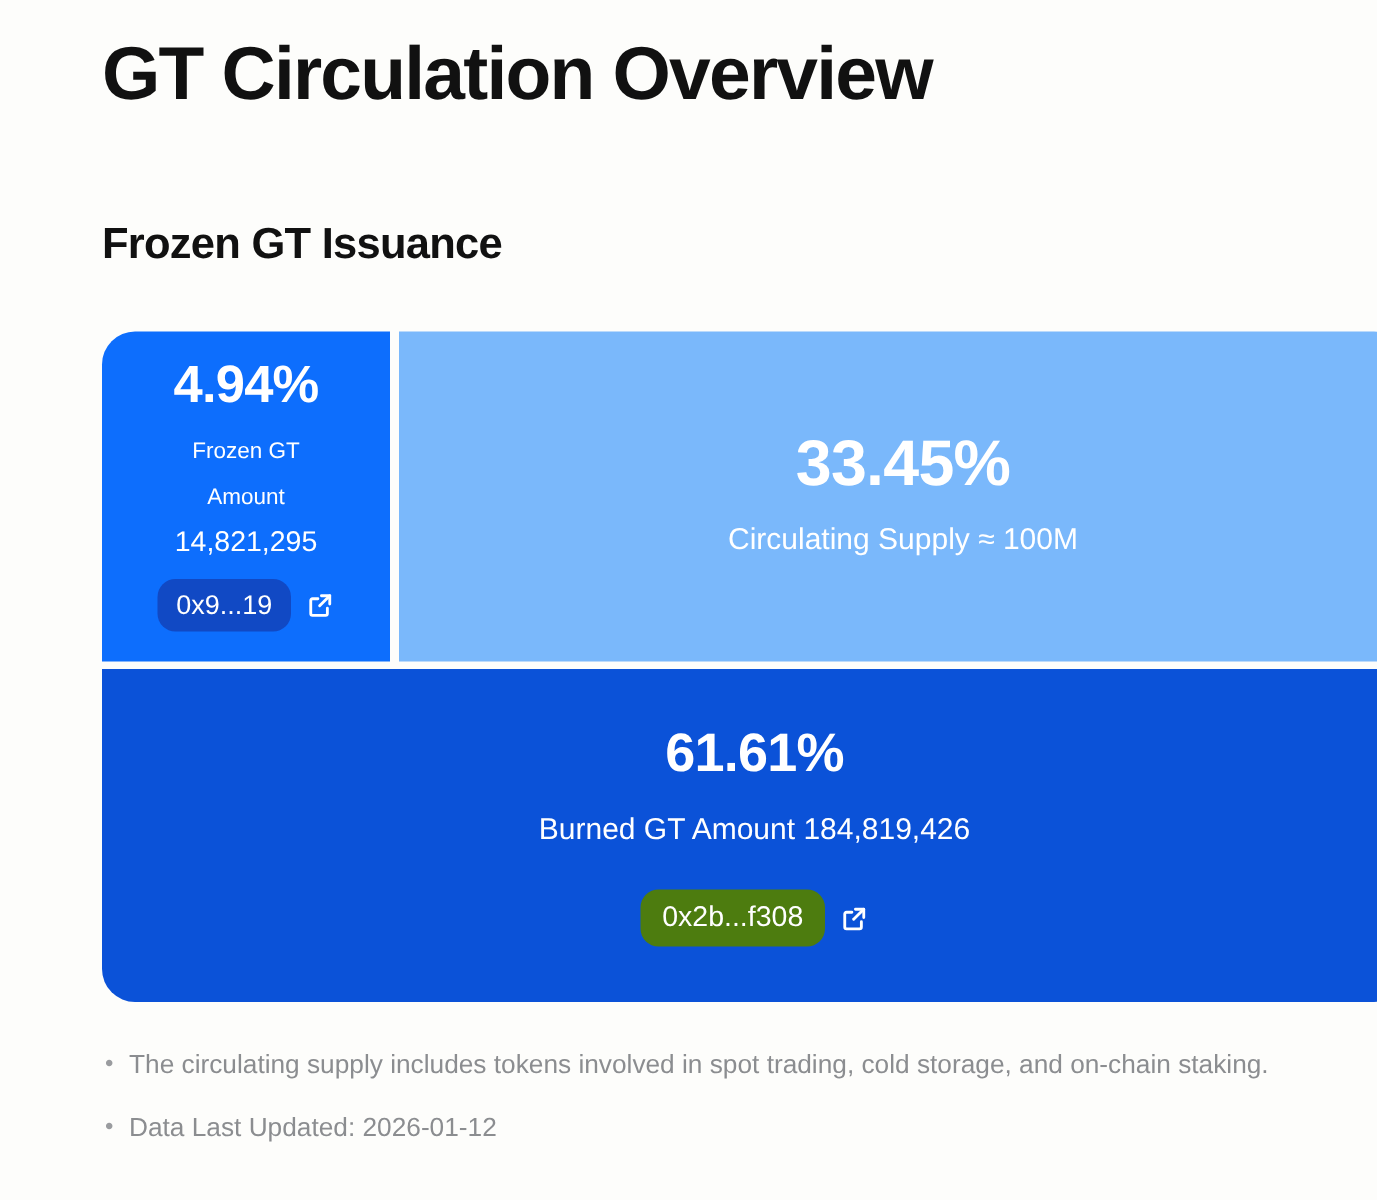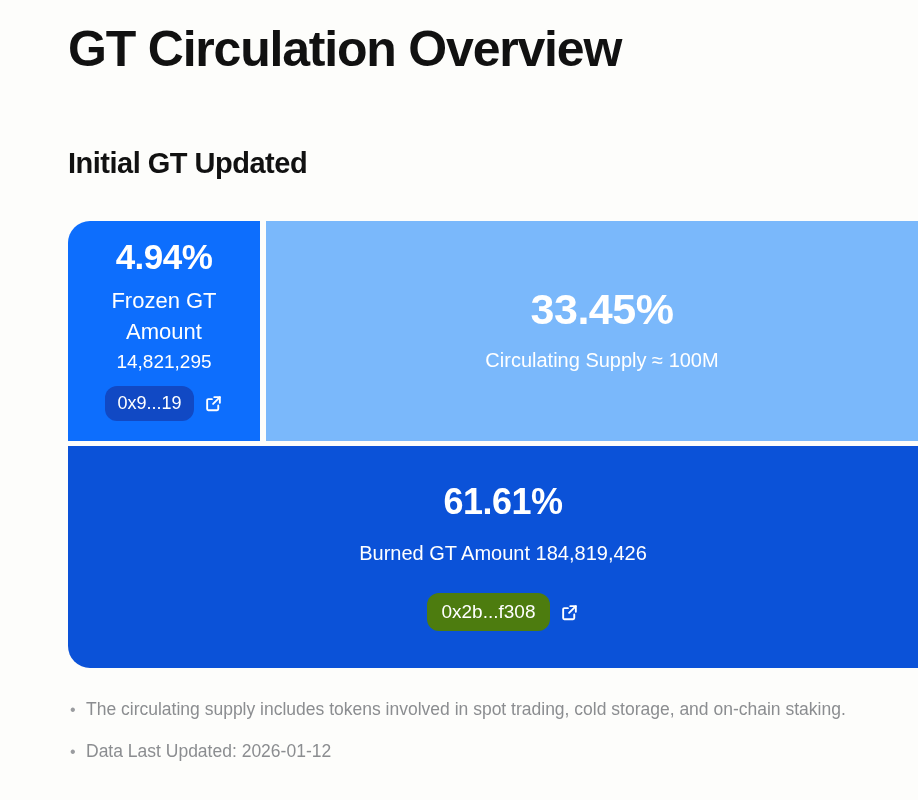--- a/index.html
+++ b/index.html
@@ -117,21 +117,21 @@
   }
   .seg-frozen  .pct { font-size: 35px; margin-bottom: 10px; }
   .seg-circulating .pct { font-size: 43px; margin-bottom: 12px; }
   .seg-burned  .pct { font-size: 36px; margin-bottom: 18px; }
 
   .seg-label {
     font-size: 19px;
     font-weight: 400;
     line-height: 30px;
   }
-  .seg-frozen .seg-label { font-size: 22px; line-height: 31px; max-width: 130px; }
+  .seg-frozen .seg-label { font-size: 15px; line-height: 31px; max-width: 130px; }
   .seg-circulating .seg-label { font-size: 20px; }
   .seg-burned .seg-label { font-size: 20px; margin-bottom: 16px; }
 
   .seg-amount {
     font-size: 19px;
     font-weight: 400;
     line-height: 30px;
   }
 
   
@@ -192,21 +192,21 @@
     font-size: 16px;
   }
 </style>
 </head>
 <body>
 
 <div class="page">
 
   <h1 class="page-title">GT Circulation Overview</h1>
 
-  <h2 class="section-title">Initial GT Updated</h2>
+  <h2 class="section-title">Frozen GT Issuance</h2>
 
   <div class="chart">
 
     <div class="top-row">
 
       <div class="seg seg-frozen">
         <div class="pct">4.94%</div>
         <div class="seg-label">Frozen GT</div>
         <div class="seg-label">Amount</div>
         <div class="seg-amount">14,821,295</div>

